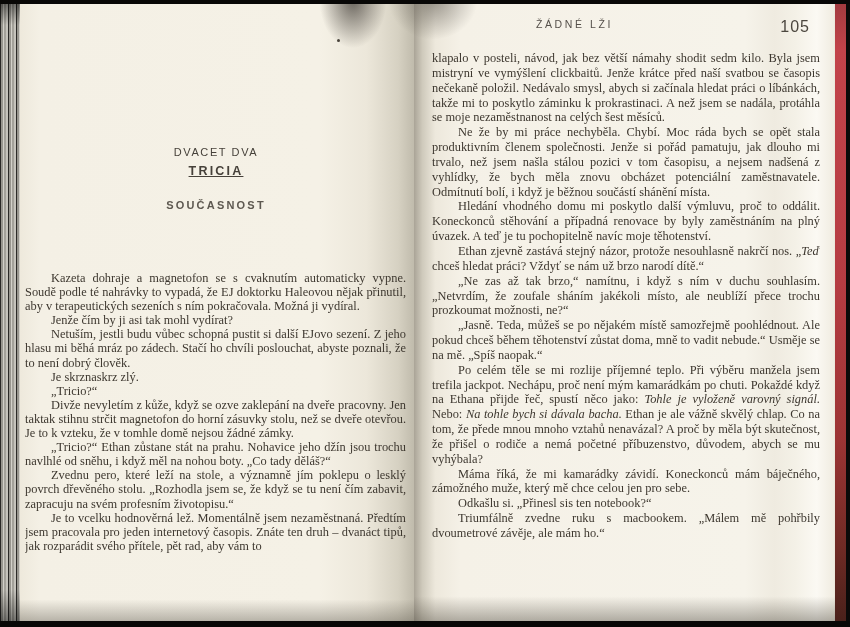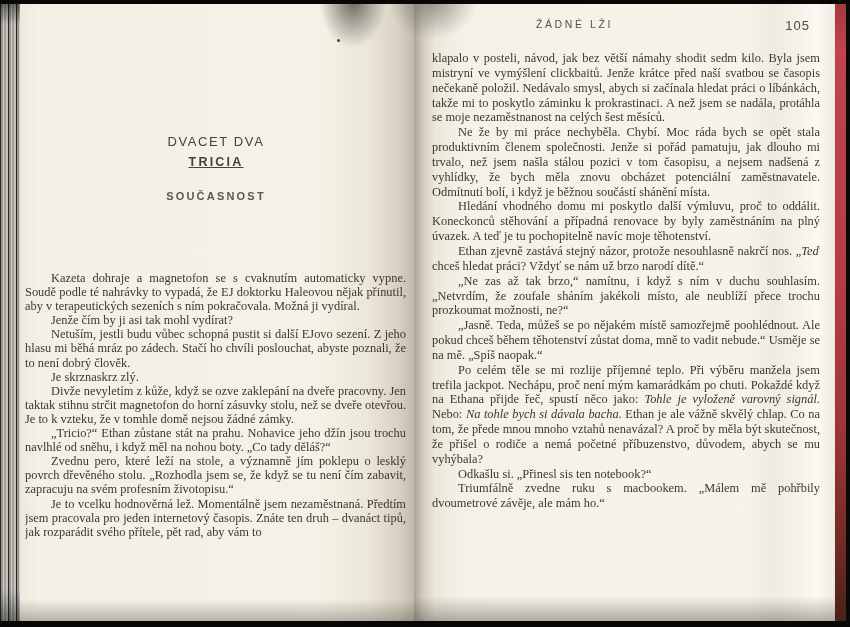--- a/index.html
+++ b/index.html
@@ -47,27 +47,27 @@
 
   
   .running-header-row {
     position:absolute; left:432px; top:18px; width:388px; height:16px;
     font-family:"Liberation Sans","DejaVu Sans",sans-serif; color:#55504a;
   }
   .running-header {
     position:absolute; left:104px; top:0; font-size:10.5px; letter-spacing:2.6px;
   }
   .page-number {
-    position:absolute; right:10px; top:0; font-size:13px; letter-spacing:1px; color:#4c473f;
+    position:absolute; right:10px; top:0; font-size:16px; letter-spacing:1px; color:#4c473f;
   }
   .chapter-heading {
     position:absolute; left:25px; top:134px; width:382px; text-align:center;
     font-family:"Liberation Sans","DejaVu Sans",sans-serif; color:#46413a;
   }
-  .chapter-number { font-size:13px; letter-spacing:1.6px; }
+  .chapter-number { font-size:11px; letter-spacing:1.6px;margin-top:12px; }
   .chapter-title  { margin-top:6px; font-size:12.5px; letter-spacing:2.2px; font-weight:bold;text-decoration:underline; }
   .section-label  { margin-top:21px; font-size:11px; letter-spacing:2.2px; color:#5d5850;font-weight:bold; }
 
   .page-text {
     position:absolute; color:#3d372f; text-align:justify;
     hyphens:auto; -webkit-hyphens:auto; overflow:hidden;
   }
   .page-text p { margin:0; text-indent:26px; }
   .left-text {
     left:25px; top:271px; width:381px; height:300px;
@@ -104,39 +104,41 @@
     <div class="chapter-number">DVACET DVA</div>
     <div class="chapter-title">TRICIA</div>
     <div class="section-label">SOUČASNOST</div>
   </div>
 
   <div class="page-text left-text">
       <p><span>Kazeta dohraje a magnetofon se s cvaknutím automaticky vypne. Soudě podle té nahrávky to vypadá, že EJ doktorku Haleovou nějak přinutil, aby v terapeutických sezeních s ním pokračovala. Možná ji vydíral.</span></p>
       <p><span>Jenže čím by ji asi tak mohl vydírat?</span></p>
       <p><span>Netuším, jestli budu vůbec schopná pustit si další EJovo sezení. Z jeho hlasu mi běhá mráz po zádech. Stačí ho chvíli poslouchat, abyste poznali, že to není dobrý člověk.</span></p>
       <p><span>Je skrznaskrz zlý.</span></p>
+      <p><span>„Tricio?“</span></p>
       <p><span>Divže nevyletím z kůže, když se ozve zaklepání na dveře pracovny. Jen taktak stihnu strčit magnetofon do horní zásuvky stolu, než se dveře otevřou. Je to k vzteku, že v tomhle domě nejsou žádné zámky.</span></p>
       <p><span>„Tricio?“ Ethan zůstane stát na prahu. Nohavice jeho džín jsou trochu navlhlé od sněhu, i když měl na nohou boty. „Co tady děláš?“</span></p>
       <p><span>Zvednu pero, které leží na stole, a významně jím poklepu o lesklý povrch dřevěného stolu. „Rozhodla jsem se, že když se tu není čím zabavit, zapracuju na svém profesním životopisu.“</span></p>
       <p><span>Je to vcelku hodnověrná lež. Momentálně jsem nezaměstnaná. Předtím jsem pracovala pro jeden internetový časopis. Znáte ten druh – dvanáct tipů, jak rozparádit svého přítele, pět rad, aby vám to</span></p>
     </div>
 
   <div class="running-header-row">
     <span class="running-header">ŽÁDNÉ LŽI</span>
     <span class="page-number">105</span>
   </div>
 
   <div class="page-text right-text">
       <p><span>klapalo v posteli, návod, jak bez větší námahy shodit sedm kilo. Byla jsem mistryní ve vymýšlení clickbaitů. Jenže krátce před naší svatbou se časopis nečekaně položil. Nedávalo smysl, abych si začínala hledat práci o líbánkách, takže mi to poskytlo záminku k prokrastinaci. A než jsem se nadála, protáhla se moje nezaměstnanost na celých šest měsíců.</span></p>
       <p><span>Ne že by mi práce nechyběla. Chybí. Moc ráda bych se opět stala produktivním členem společnosti. Jenže si pořád pamatuju, jak dlouho mi trvalo, než jsem našla stálou pozici v tom časopisu, a nejsem nadšená z vyhlídky, že bych měla znovu obcházet potenciální zaměstnavatele. Odmítnutí bolí, i když je běžnou součástí shánění místa.</span></p>
       <p><span>Hledání vhodného domu mi poskytlo další výmluvu, proč to oddálit. Koneckonců stěhování a případná renovace by byly zaměstnáním na plný úvazek. A teď je tu pochopitelně navíc moje těhotenství.</span></p>
       <p><span>Ethan zjevně zastává stejný názor, protože nesouhlasně nakrčí nos. „</span><i>Teď</i><span> chceš hledat práci? Vždyť se nám už brzo narodí dítě.“</span></p>
       <p><span>„Ne zas až tak brzo,“ namítnu, i když s ním v duchu souhlasím. „Netvrdím, že zoufale sháním jakékoli místo, ale neublíží přece trochu prozkoumat možnosti, ne?“</span></p>
       <p><span>„Jasně. Teda, můžeš se po nějakém místě samozřejmě poohlédnout. Ale pokud chceš během těhotenství zůstat doma, mně to vadit nebude.“ Usměje se na mě. „Spíš naopak.“</span></p>
       <p><span>Po celém těle se mi rozlije příjemné teplo. Při výběru manžela jsem trefila jackpot. Nechápu, proč není mým kamarádkám po chuti. Pokaždé když na Ethana přijde řeč, spustí něco jako: </span><i>Tohle je vyloženě varovný signál.</i><span> Nebo: </span><i>Na tohle bych si dávala bacha.</i><span> Ethan je ale vážně skvělý chlap. Co na tom, že přede mnou mnoho vztahů nenavázal? A proč by měla být skutečnost, že přišel o rodiče a nemá početné příbuzenstvo, důvodem, abych se mu vyhýbala?</span></p>
+      <p><span>Máma říká, že mi kamarádky závidí. Koneckonců mám báječného, zámožného muže, který mě chce celou jen pro sebe.</span></p>
       <p><span>Odkašlu si. „Přinesl sis ten notebook?“</span></p>
       <p><span>Triumfálně zvedne ruku s macbookem. „Málem mě pohřbily dvoumetrové závěje, ale mám ho.“</span></p>
     </div>
 
   <div class="cover-red-edge"></div>
   <div class="top-bar"></div>
   <div class="bottom-bar"></div>
 
 </div>
 

